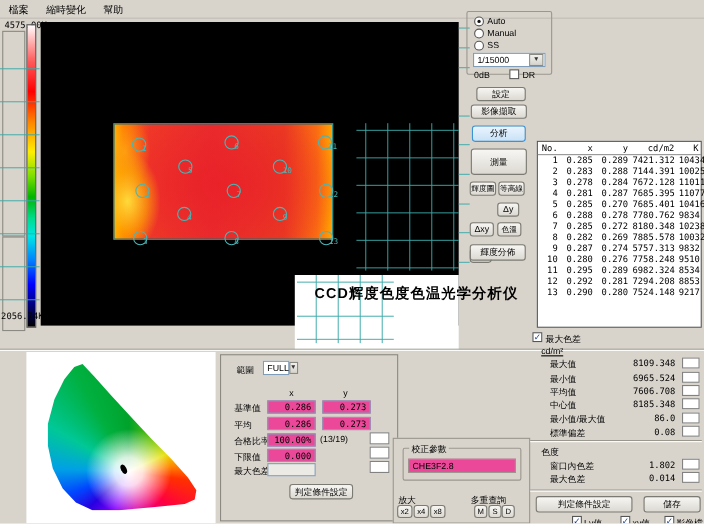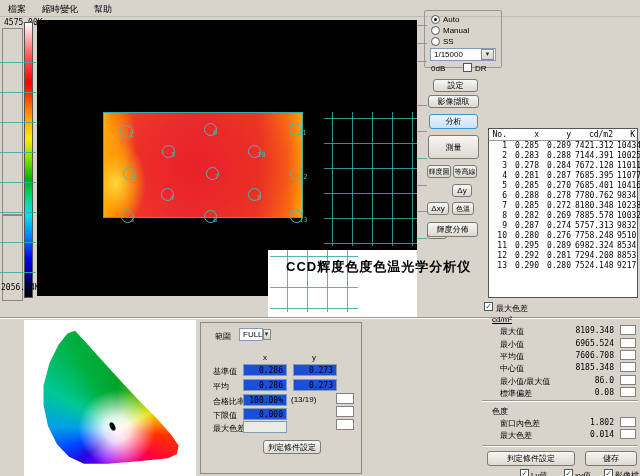--- a/index.html
+++ b/index.html
@@ -4,21 +4,21 @@
 <style>
   html,body{margin:0;padding:0;}
   #app{position:relative;width:640px;height:476px;background:#d8d4cc;overflow:hidden;
        font-family:"Liberation Sans","DejaVu Sans",sans-serif;font-size:9px;color:#000;}
   .abs{position:absolute;box-sizing:border-box;}
   .lbl{position:absolute;font-size:8px;white-space:nowrap;box-sizing:border-box;}
   .btn{position:absolute;display:flex;align-items:center;justify-content:center;
        background:linear-gradient(#f7f6f3,#dcd9d2);border:1px solid #7b7b73;border-radius:3px;
        font-size:8px;box-sizing:border-box;overflow:hidden;white-space:nowrap;}
   .btn.hl{background:linear-gradient(#eaf4fd,#c9e2f7);border-color:#3a93d5;}
-  .field{position:absolute;background:#1d4ed8;border:1px solid #7f9db9;font-size:8px;display:flex;
+  .field{position:absolute;background:#ec4899;border:1px solid #7f9db9;font-size:8px;display:flex;
        align-items:center;padding:0 3px;box-sizing:border-box;white-space:nowrap;}
   .field.num{justify-content:flex-end;font-family:"DejaVu Sans Mono",monospace;}
   .dd{position:absolute;background:#fff;border:1px solid #7f9db9;font-size:8px;display:flex;
        align-items:center;justify-content:space-between;padding:0 1px 0 3px;box-sizing:border-box;}
   .dd .arrow{width:11px;height:9px;background:linear-gradient(#f2f1ee,#d6d3cc);border:1px solid #8a8a82;
        font-size:6px;line-height:8px;text-align:center;color:#333;}
   .groupbox{position:absolute;border:1px solid #9a978e;border-radius:2px;box-sizing:border-box;}
   .gb-title{position:absolute;top:-5px;left:5px;background:#d8d4cc;padding:0 2px;font-size:8px;}
   .box{position:absolute;border:1px solid #828282;background:#fff;box-sizing:border-box;}
   .teal{position:absolute;background:#3aa8a8;opacity:.85;}
@@ -313,20 +313,38 @@
     <span class="lbl" style="left:12px;top:87px;">下限值</span>
     <div class="field num" style="left:42px;top:85px;width:44px;height:12px;">0.000</div>
     <span class="lbl" style="left:12px;top:100px;">最大色差</span>
     <div class="field num" style="left:42px;top:98px;width:44px;height:12px;background:#eceae4;"></div>
     <div class="box" style="left:135px;top:70px;width:18px;height:11px;"></div>
     <div class="box" style="left:135px;top:83px;width:18px;height:11px;"></div>
     <div class="box" style="left:135px;top:96px;width:18px;height:11px;"></div>
     <div class="btn" style="left:62px;top:117px;width:58px;height:14px;">判定條件設定</div>
   </div>
 
+  <div class="abs" style="left:357px;top:398px;width:125px;height:78px;border:1px solid #9a978e;background:#d8d4cc;">
+    <div class="groupbox" style="left:8px;top:8px;width:108px;height:30px;">
+      <span class="gb-title">校正參數</span>
+      <div class="field" style="left:4px;top:9px;width:98px;height:13px;border-color:#9a978e;">CHE3F2.8</div>
+    </div>
+    <span class="lbl" style="left:4px;top:50px;">放大</span>
+    <div id="zoom-buttons">
+        <div class="btn" style="left: 3px; top: 60px; width: 14px; height: 12px; font-size: 7px;">x2</div>
+        <div class="btn" style="left: 18px; top: 60px; width: 14px; height: 12px; font-size: 7px;">x4</div>
+        <div class="btn" style="left: 33px; top: 60px; width: 14px; height: 12px; font-size: 7px;">x8</div>
+      </div>
+    <span class="lbl" style="left:70px;top:50px;">多重查詢</span>
+    <div id="multi-buttons">
+        <div class="btn" style="left: 73px; top: 60px; width: 12px; height: 12px; font-size: 7px;">M</div>
+        <div class="btn" style="left: 86px; top: 60px; width: 12px; height: 12px; font-size: 7px;">S</div>
+        <div class="btn" style="left: 98px; top: 60px; width: 12px; height: 12px; font-size: 7px;">D</div>
+      </div>
+  </div>
 
   <div id="stats-panel" class="abs" style="left:480px;top:300px;width:160px;height:176px;">
     <span class="cb" id="pos-cb" style="left:4px;top:2px;">✓</span>
     <span class="lbl" style="left:16px;top:3px;">最大色差</span>
     <span class="lbl" style="left:12px;top:15px;text-decoration:underline;">cd/m²</span>
     <div id="stats-rows">
         <span class="lbl" style="left: 20px; top: 26px;">最大值</span>
         <span class="lbl" style="left: 60px; top: 26px; width: 74px; text-align: right; font-family: &quot;DejaVu Sans Mono&quot;, monospace;">8109.348</span>
         <div class="box" style="left: 140px; top: 25px; width: 16px; height: 10px;"></div>
         <span class="lbl" style="left: 20px; top: 39px;">最小值</span>

